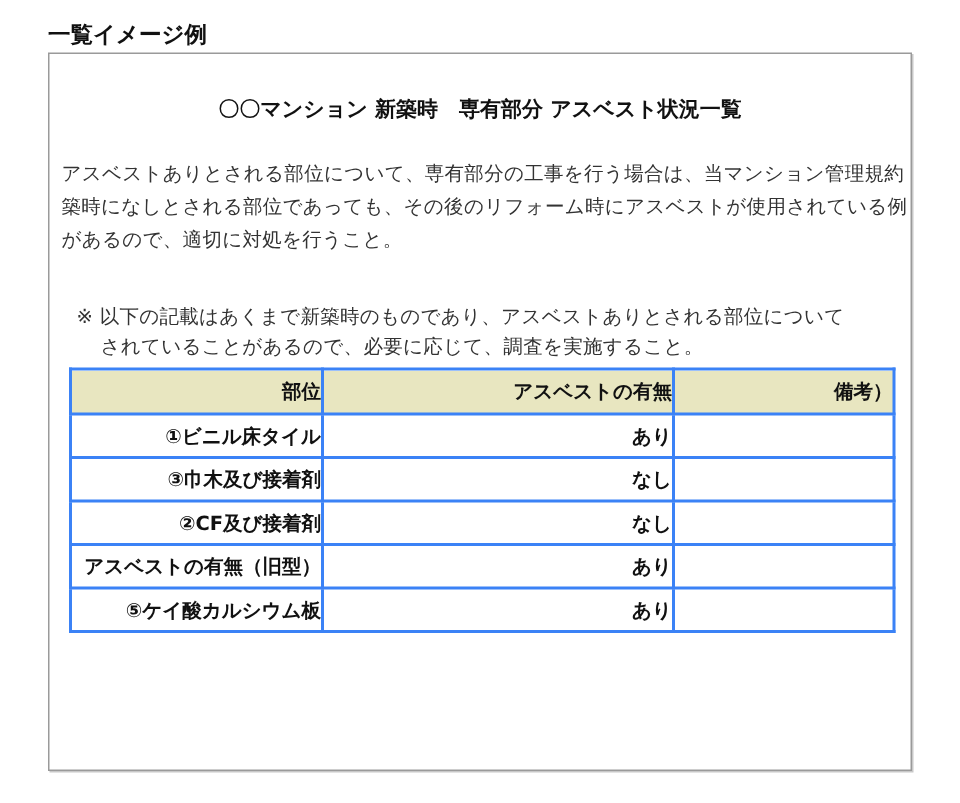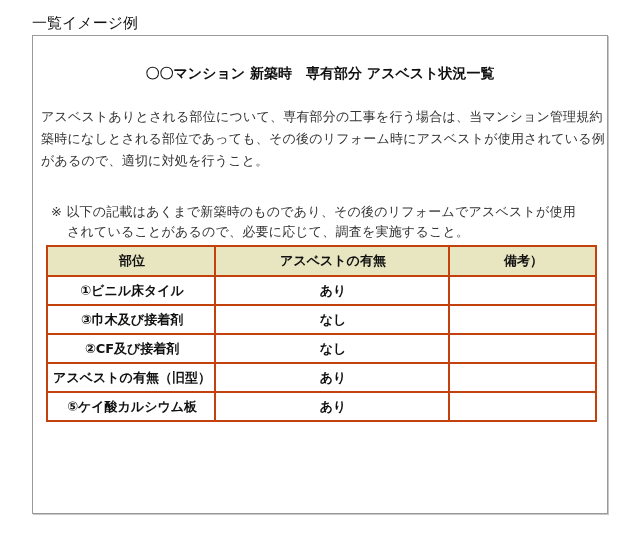--- a/index.html
+++ b/index.html
@@ -13,21 +13,21 @@
       position: relative;
       overflow: hidden;
       font-family: "DejaVu Sans", sans-serif;
       color: #222222;
     }
     .section-heading {
       position: absolute;
       left: 32px;
       top: 13px;
       font-size: 15px;
-      font-weight: normal;
+      font-weight: bold;
       color: #111111;
       letter-spacing: 0px;
       line-height: 20px;
     }
     .doc-box {
       position: absolute;
       left: 32px;
       top: 35px;
       width: 574px;
       height: 477px;
@@ -81,26 +81,26 @@
     table.asbestos-table {
       position: absolute;
       left: 13px;
       top: 209px;
       width: 549px;
       border-collapse: collapse;
       table-layout: fixed;
     }
     table.asbestos-table th,
     table.asbestos-table td {
-      border: 2px solid #c2410c;
+      border: 2px solid #3b82f6;
       height: 27px;
       padding: 0 0 0 2px;
       font-size: 13px;
       font-weight: bold;
-      text-align: center;
+      text-align: right;
       vertical-align: middle;
       color: #111111;
       white-space: nowrap;
       overflow: hidden;
     }
     table.asbestos-table th {
       background: #e8e6c0;
       height: 28px;
     }
     table.asbestos-table col.c1 { width: 168px; }
@@ -115,21 +115,21 @@
 <div class="doc-box">
   <div class="doc-title">〇〇マンション 新築時　専有部分 アスベスト状況一覧</div>
 
   <div class="doc-body">
     <span class="line"> アスベストありとされる部位について、専有部分の工事を行う場合は、当マンション管理規約</span>
     <span class="line">築時になしとされる部位であっても、その後のリフォーム時にアスベストが使用されている例</span>
     <span class="line">があるので、適切に対処を行うこと。</span>
   </div>
 
   <div class="doc-note">
-    <span class="line">※ 以下の記載はあくまで新築時のものであり、その後のリフォームでアスベストが使用</span>
+    <span class="line">※ 以下の記載はあくまで新築時のものであり、アスベストありとされる部位について</span>
     <span class="line indent">されていることがあるので、必要に応じて、調査を実施すること。</span>
   </div>
 
   <table class="asbestos-table">
     <colgroup>
       <col class="c1">
       <col class="c2">
       <col class="c3">
     </colgroup>
     <thead>

